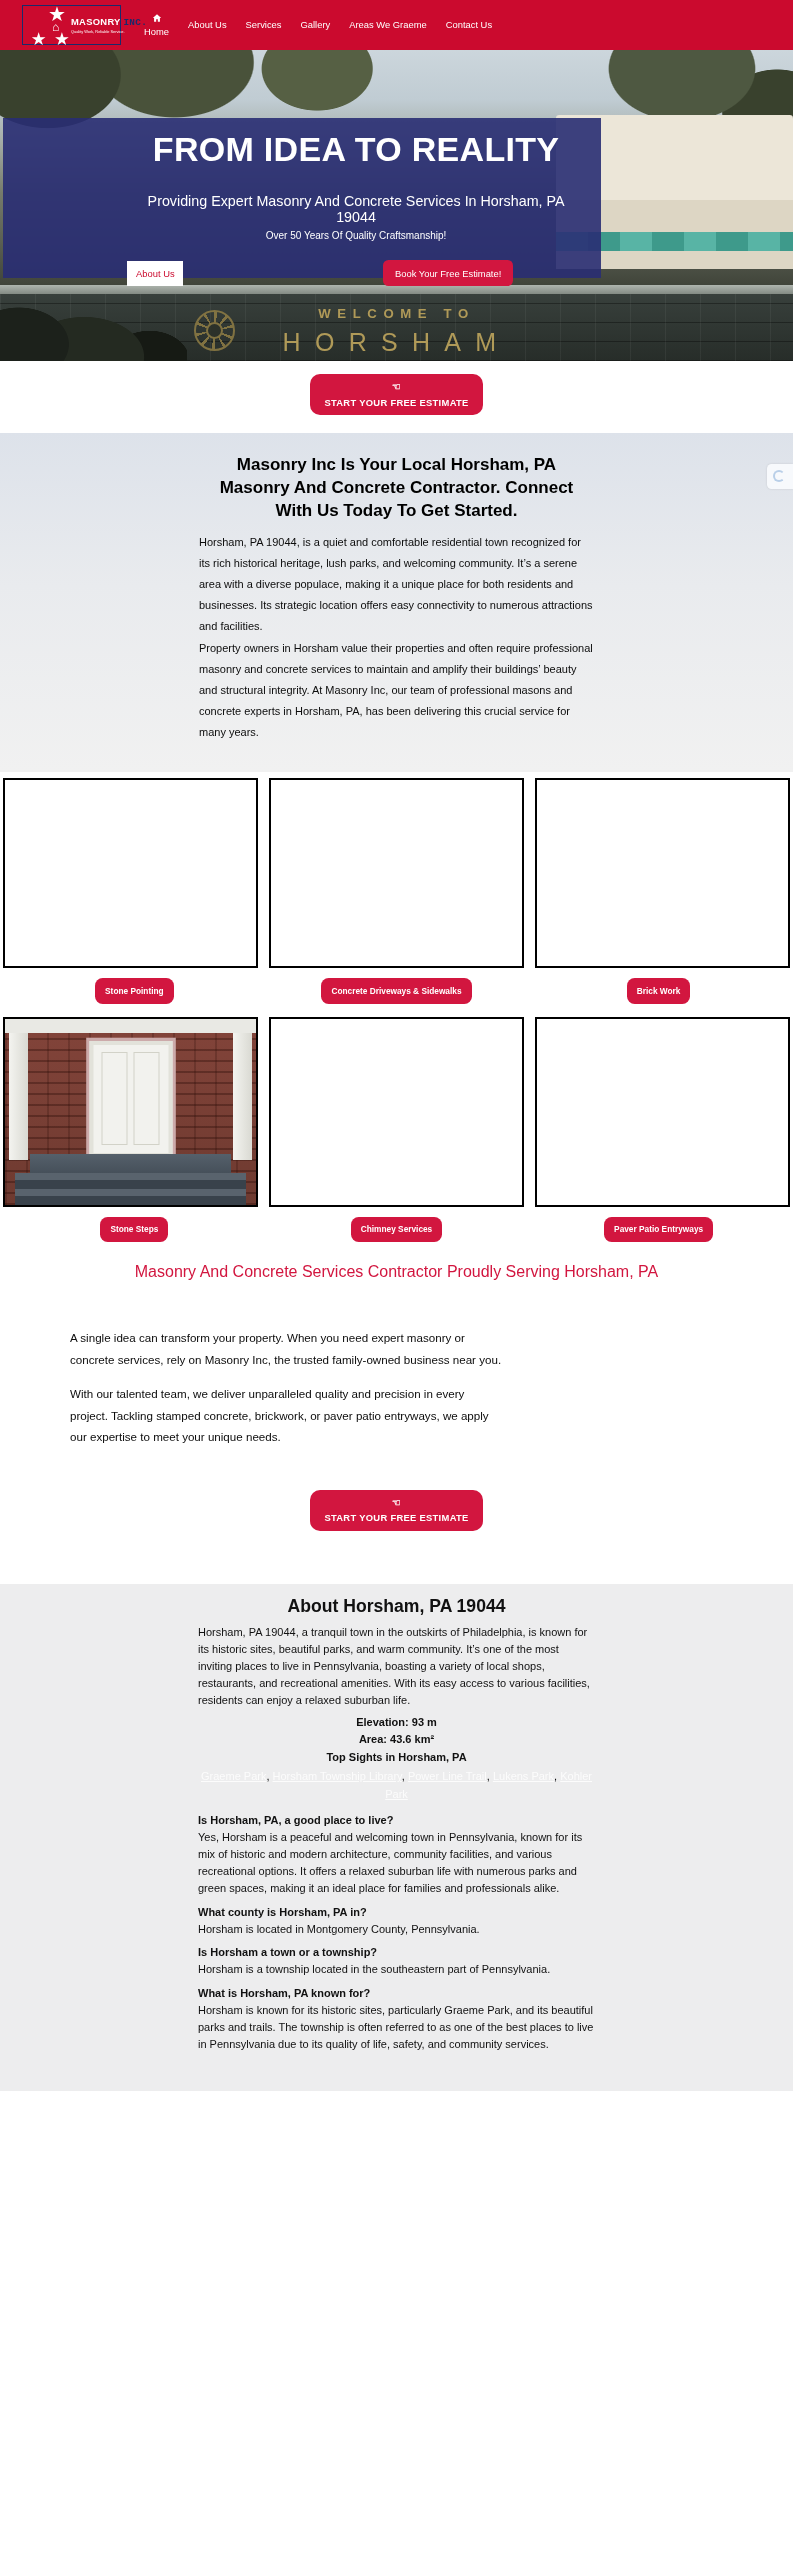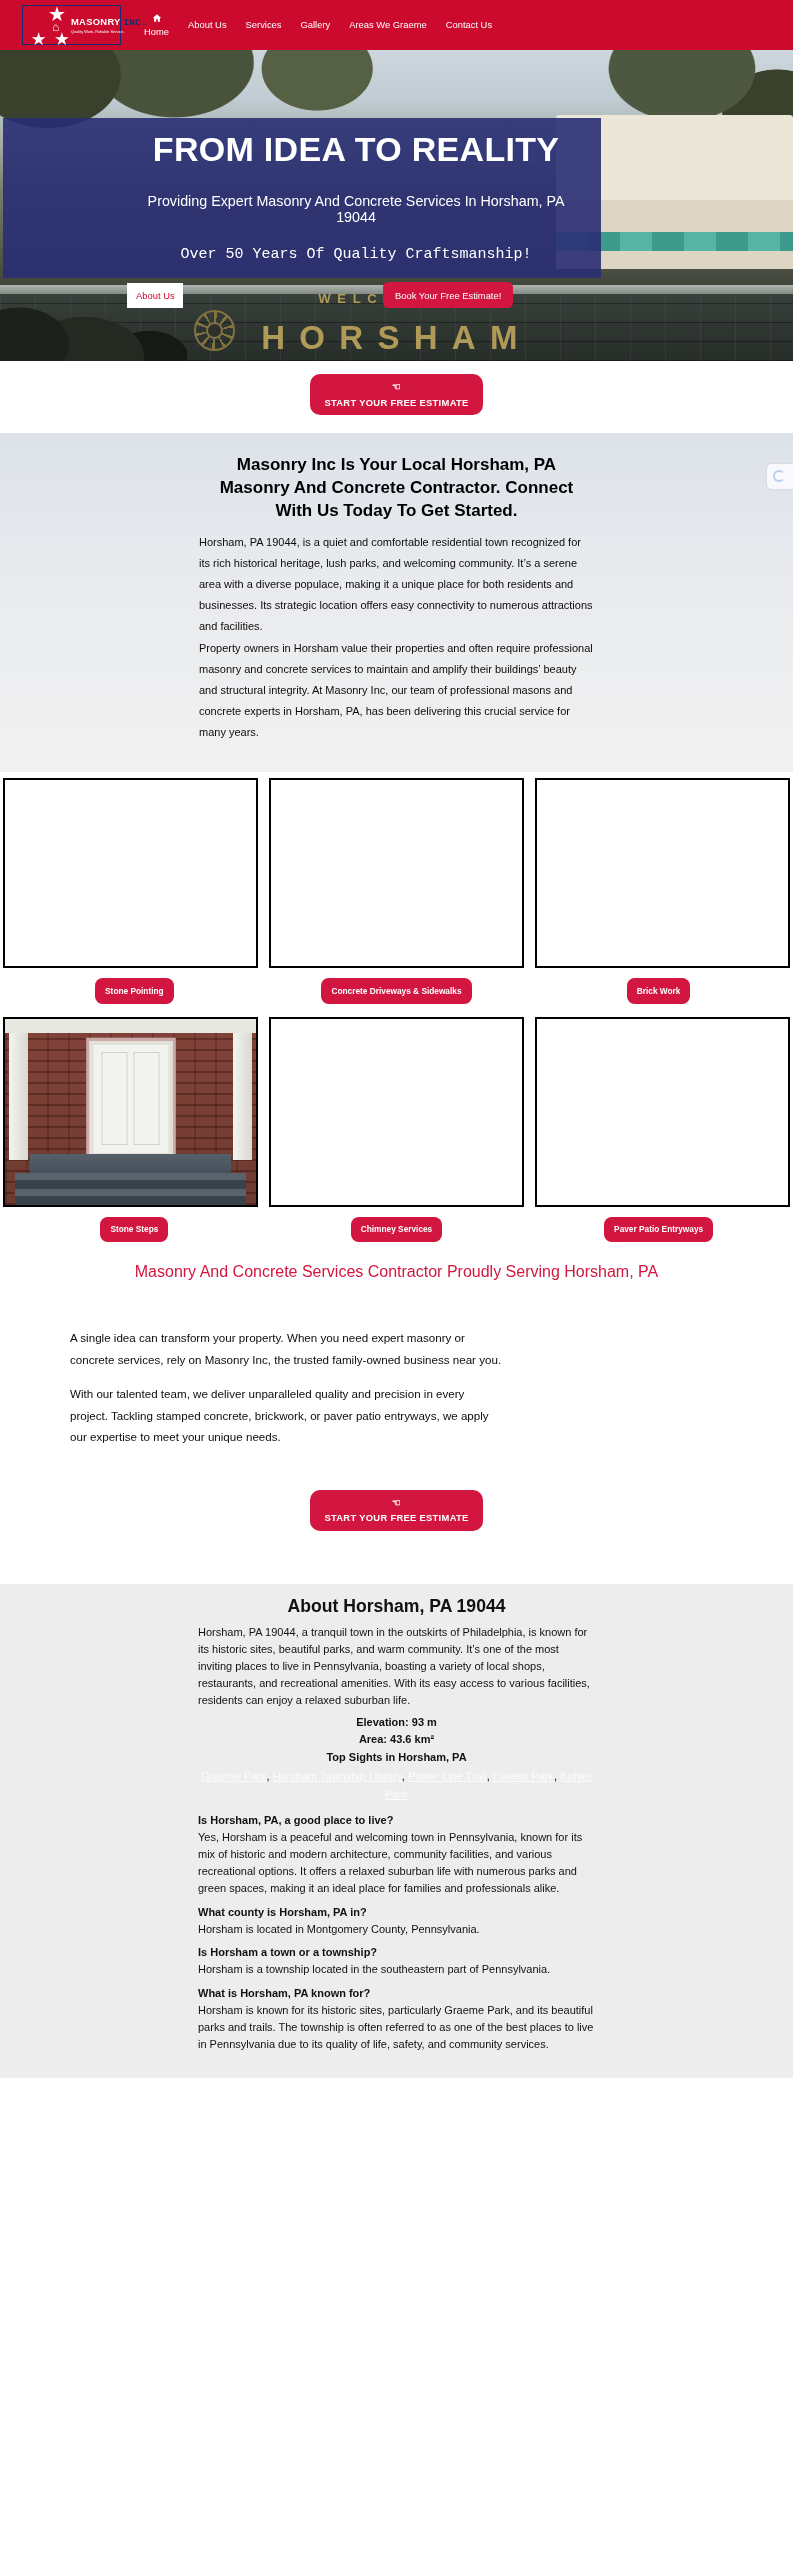--- a/index.html
+++ b/index.html
@@ -41,30 +41,30 @@
     repeating-linear-gradient(0deg, rgba(0,0,0,.35) 0 1.1px, transparent 1.1px 19px),
     linear-gradient(#3a423e,#272d29); }
   .hero-wall-cap { position:absolute; left:0; right:0; bottom:67px; height:8.8px;
     background:linear-gradient(#aeb5ae,#848b84); }
   .hero-bushes { position:absolute; left:0; bottom:0; width:187px; height:83px; background:
     radial-gradient(83px 61px at 10% 80%, #1c211b 0 60%, transparent 61%),
     radial-gradient(99px 66px at 45% 95%, #242a21 0 60%, transparent 61%),
     radial-gradient(66px 50px at 80% 100%, #161a14 0 60%, transparent 61%); }
   .welcome-sign { position:absolute; left:0; right:0; bottom:4.4px; text-align:center; color:#b09a58; }
   .sign-line1 { font-size:13.2px; letter-spacing:6.6px; font-weight:bold; }
-  .sign-line2 { font-size:33px; letter-spacing:14.3px; font-weight:bold; margin-top:13px; }
+  .sign-line2 { font-size:25px; letter-spacing:14.3px; font-weight:normal; margin-top:7px; }
   .rotary-wheel { position:absolute; left:194px; bottom:10px; width:41px; height:41px; border-radius:50%;
     border:2.8px solid #8f7d45; background:repeating-conic-gradient(#8f7d45 0deg 9deg, transparent 9deg 36deg); opacity:.85; }
   .rotary-wheel::after { content:""; position:absolute; inset:10px; border-radius:50%; border:2.8px solid #8f7d45; background:#2c3129; }
 
   .hero-overlay { position:absolute; left:3.3px; top:68px; width:598px; height:160px;
     background:rgba(41,45,115,.90); padding:12px 16.5px 0 124px; }
   .hero-title { color:#fff; font-size:34px; font-weight:bold; letter-spacing:0.3px; text-align:center; }
   .hero-sub { color:#fff; font-size:14.3px; text-align:center; margin-top:24px; }
-  .hero-tag { color:#fff; font-size:15px; text-align:center; margin-top:21px;font-family:Liberation Mono, monospace; }
+  .hero-tag { color:#fff; font-size:10px; text-align:center; margin-top:5px; }
   .hero-buttons { display:flex; justify-content:space-between; align-items:center; margin-top:19px; width:386px; }
   .btn-about { background:#fff; color:#cb0a2e; font-size:9.4px; padding:7.2px 8.8px; }
   .btn-book { background:#d2163f; color:#fff; font-size:9.4px; padding:7.7px 12px; border-radius:5.5px; }
 
   
   .cta-row { text-align:center; padding:13.2px 0 17.6px; }
   .cta-btn { display:inline-flex; align-items:center; gap:4.4px; background:#d2163f; color:#fff;
     font-weight:bold; font-size:9.4px; letter-spacing:0.3px; padding:7.2px 14.3px; border-radius:10px; }
   .cta-hand { font-size:10px; }
 
@@ -101,21 +101,21 @@
     background:repeating-linear-gradient(0deg,#39424b 0 8.8px,#59636d 8.8px 16px); }
 
   
   .serving { padding:7.7px 0 0; }
   .serving h2 { text-align:center; color:#d2163f; font-size:16px; font-weight:400; }
   .serving .col { width:435px; margin:46px 0 0 70px; font-size:11.6px; line-height:21.5px; color:#0c0c0c; }
   .serving .col p + p { margin-top:13.2px; }
   .serving .cta-row { padding:42px 0 53px; }
 
   
-  .about { background:#ededee; padding:12px 0 25px; }
+  .about { background:#ededee; padding:12px 0 38px; }
   .about h2 { text-align:center; font-size:17.6px; font-weight:bold; }
   .about .para { max-width:397px; margin:7.7px auto 0; font-size:11px; line-height:17px; }
   .about .stats { margin-top:4.4px; text-align:center; font-size:11px; line-height:17.6px;font-weight:bold; }
   .about .sights { max-width:408px; margin:1.1px auto 0; text-align:center; font-size:11px; line-height:18px; color:#0c0c0c; }
   .about .sights a { color:#fcfcfc; text-decoration:underline; }
   .about .faqs { max-width:397px; margin:8.8px auto 0; font-size:11px; line-height:17px; }
   .faq-q { font-weight:bold; margin-top:6.6px; }
 
   .spacer { height:467px; background:#fff; }
 

